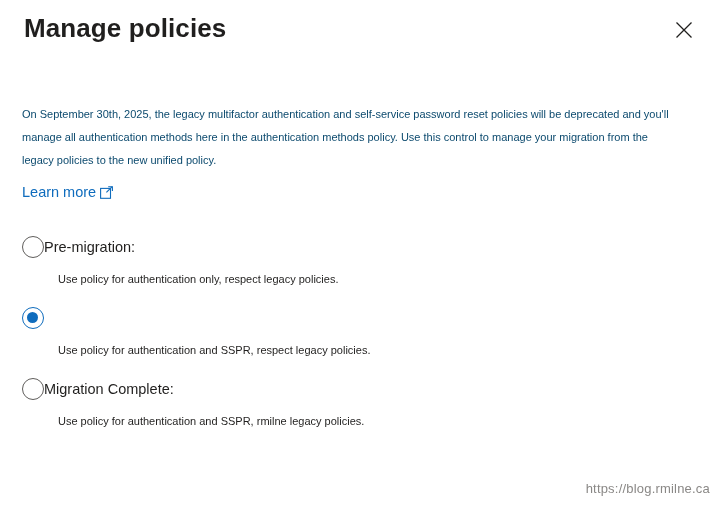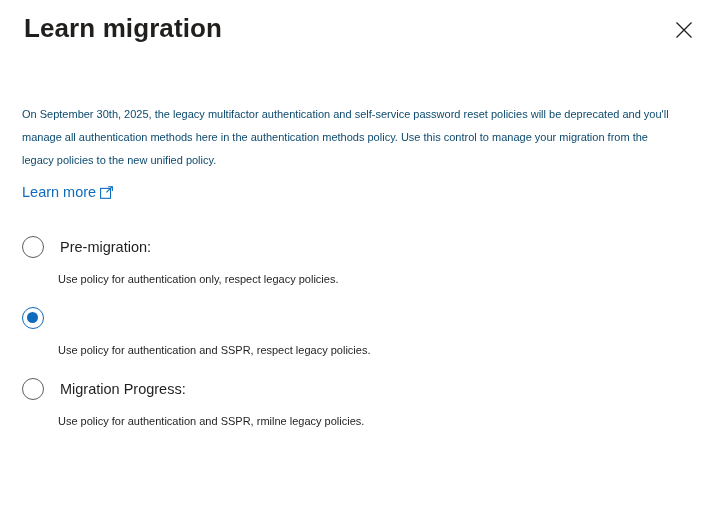--- a/index.html
+++ b/index.html
@@ -83,21 +83,21 @@
     top: 236px;
     left: 22px;
     width: 660px;
   }
   .option {
     margin-bottom: 18px;
   }
   .option-row {
     display: flex;
     align-items: center;
-    gap: 16px;
+    gap: 0;
     cursor: pointer;
   }
   .radio {
     width: 22px;
     height: 22px;
     border-radius: 50%;
     border: 1.5px solid #605e5c;
     background: #ffffff;
     box-sizing: border-box;
     flex: 0 0 auto;
@@ -136,21 +136,21 @@
     color: #8a8886;
     letter-spacing: 0.2px;
   }
 </style>
 </head>
 <body>
 
 <div class="panel">
 
   <div class="header">
-    <h1 class="title">Learn migration</h1>
+    <h1 class="title">Manage policies</h1>
   </div>
 
   <button class="close-button">
     <span>
       <svg width="18" height="18" viewBox="0 0 18 18" aria-hidden="true">
         <path d="M1.5 1.5 L16.5 16.5 M16.5 1.5 L1.5 16.5" stroke="#201f1e" stroke-width="1.3" fill="none"></path>
       </svg>
     </span>
   </button>
 
@@ -180,21 +180,22 @@
     <div class="option">
       <div class="option-row">
         <span class="radio selected"></span>
       </div>
       <div class="option-desc">Use policy for authentication and SSPR, respect legacy policies.</div>
     </div>
 
     <div class="option">
       <div class="option-row">
         <span class="radio"></span>
-        <span class="option-label">Migration Progress:</span>
+        <span class="option-label">Migration Complete:</span>
       </div>
       <div class="option-desc">Use policy for authentication and SSPR, rmilne legacy policies.</div>
     </div>
 
   </div>
 
+  <div class="watermark">https://blog.rmilne.ca</div>
 
 </div>
 
 </body></html>

